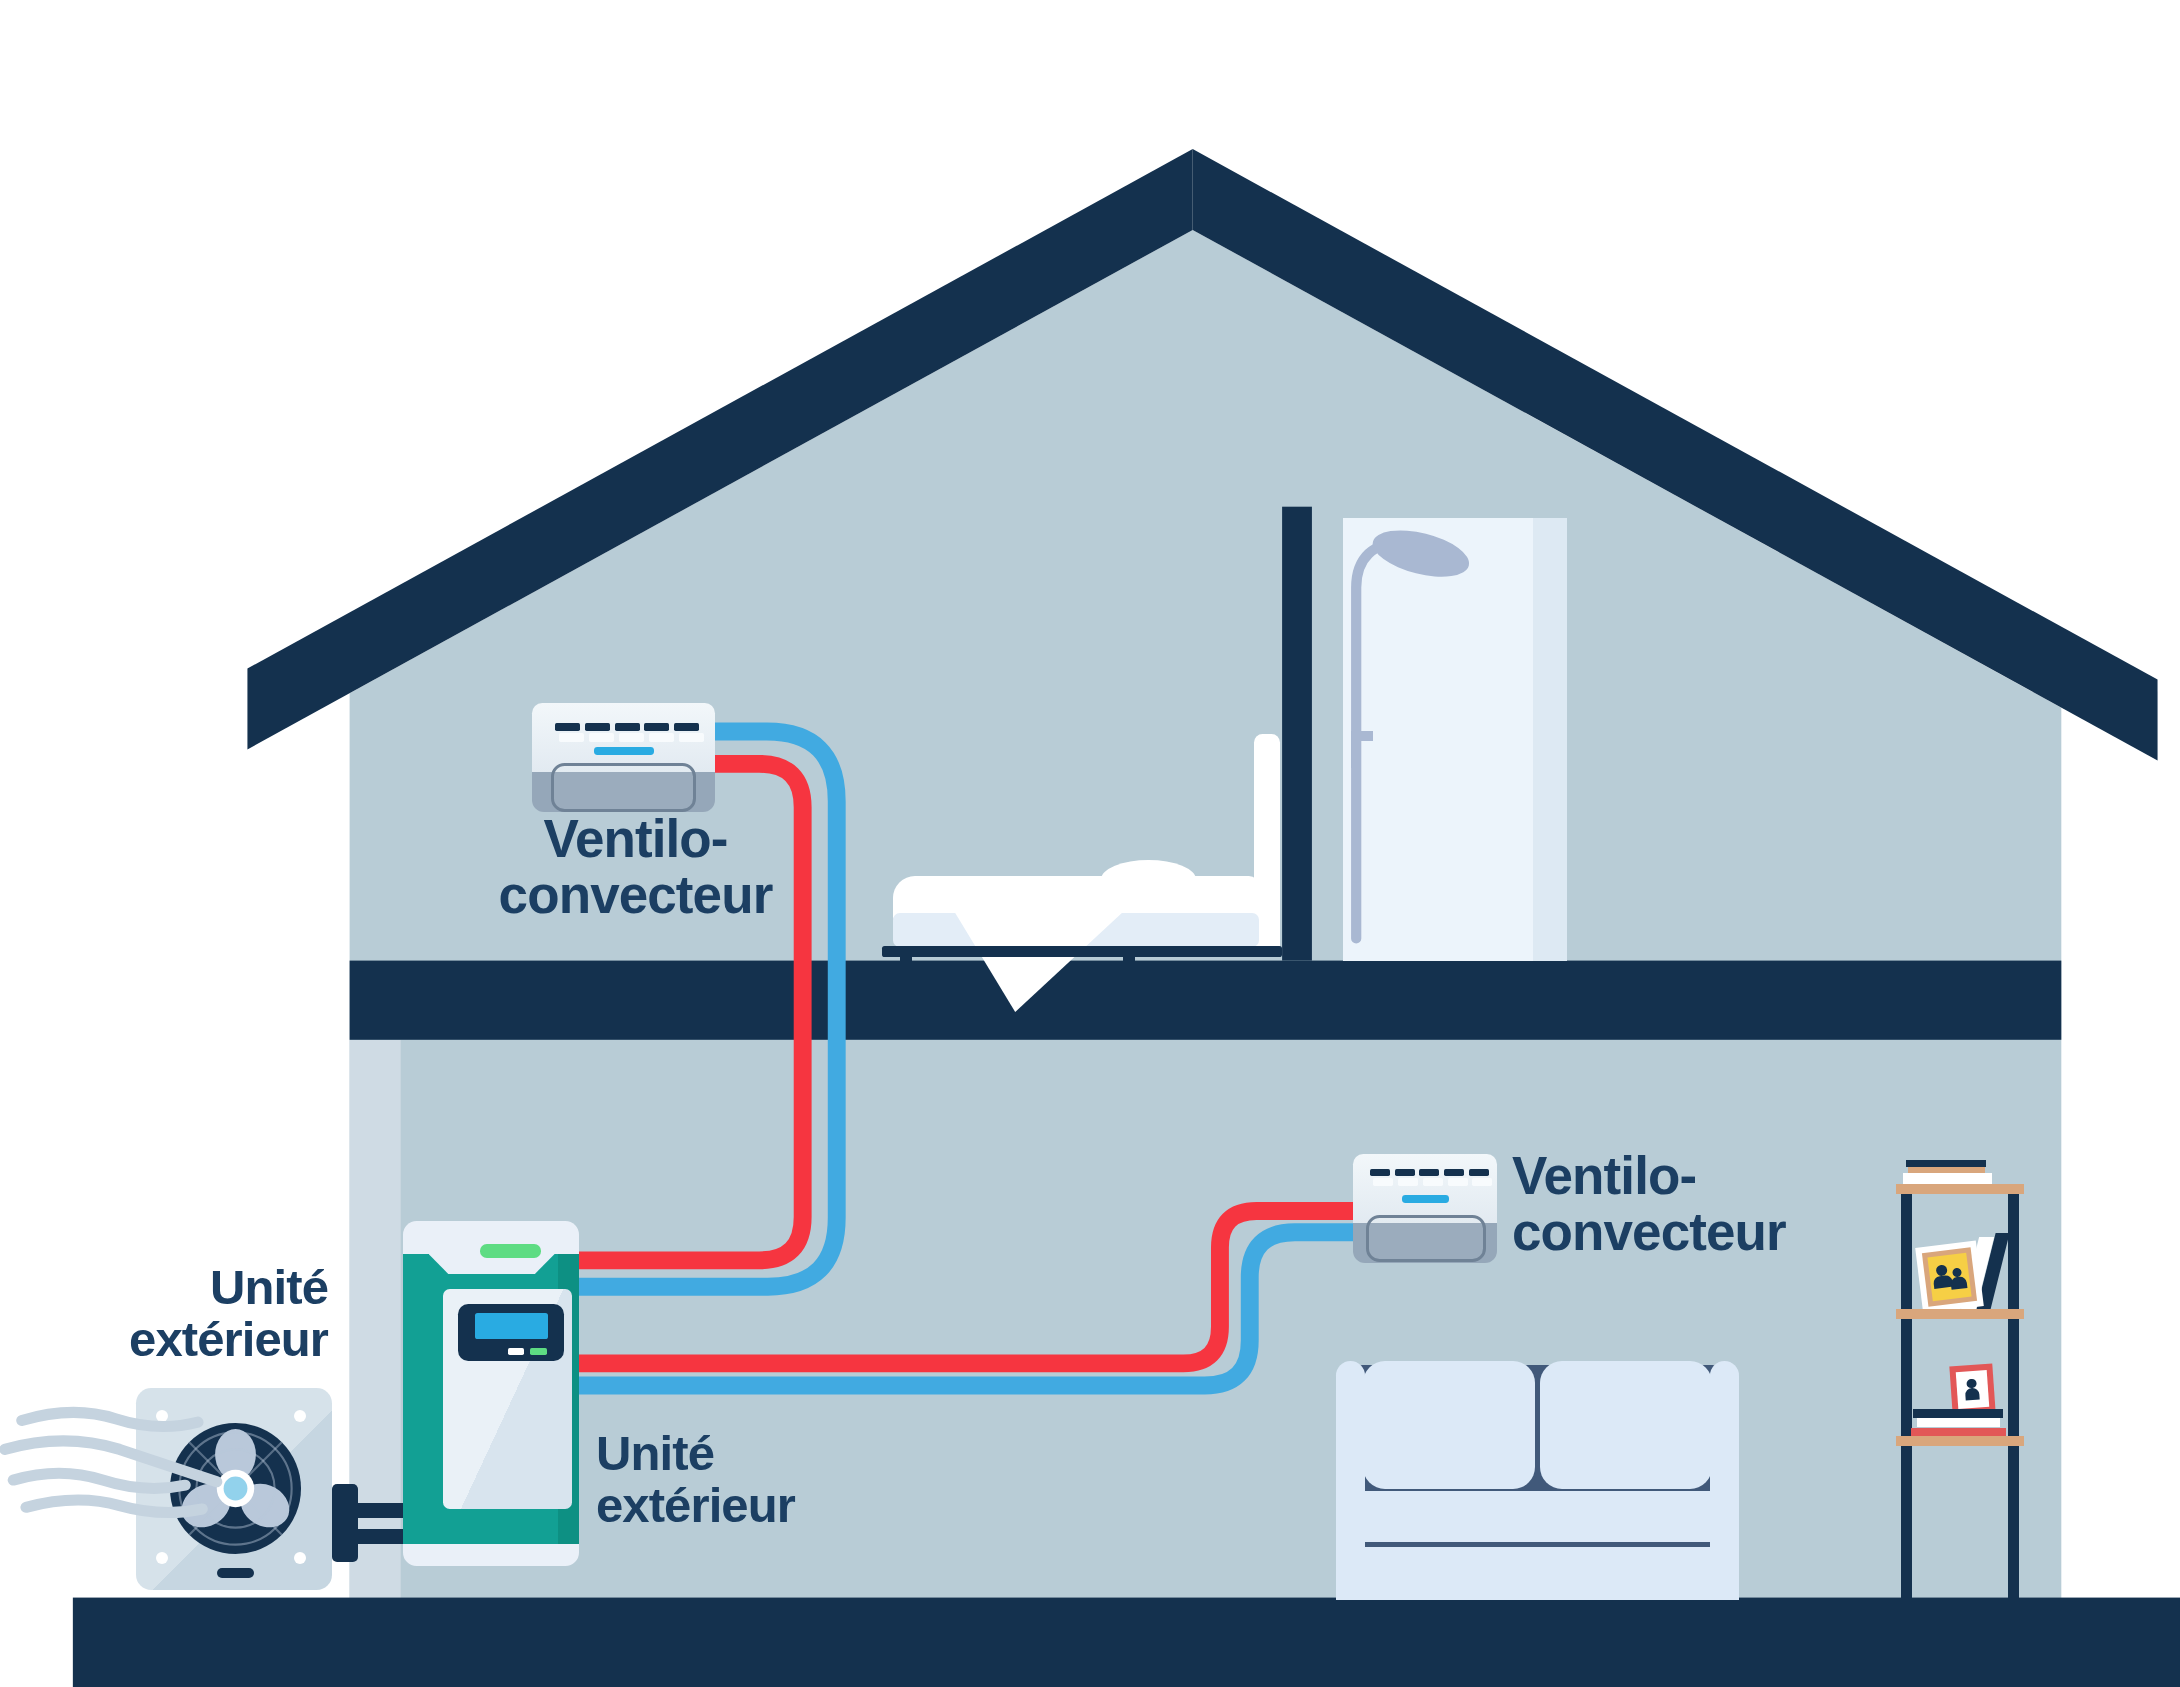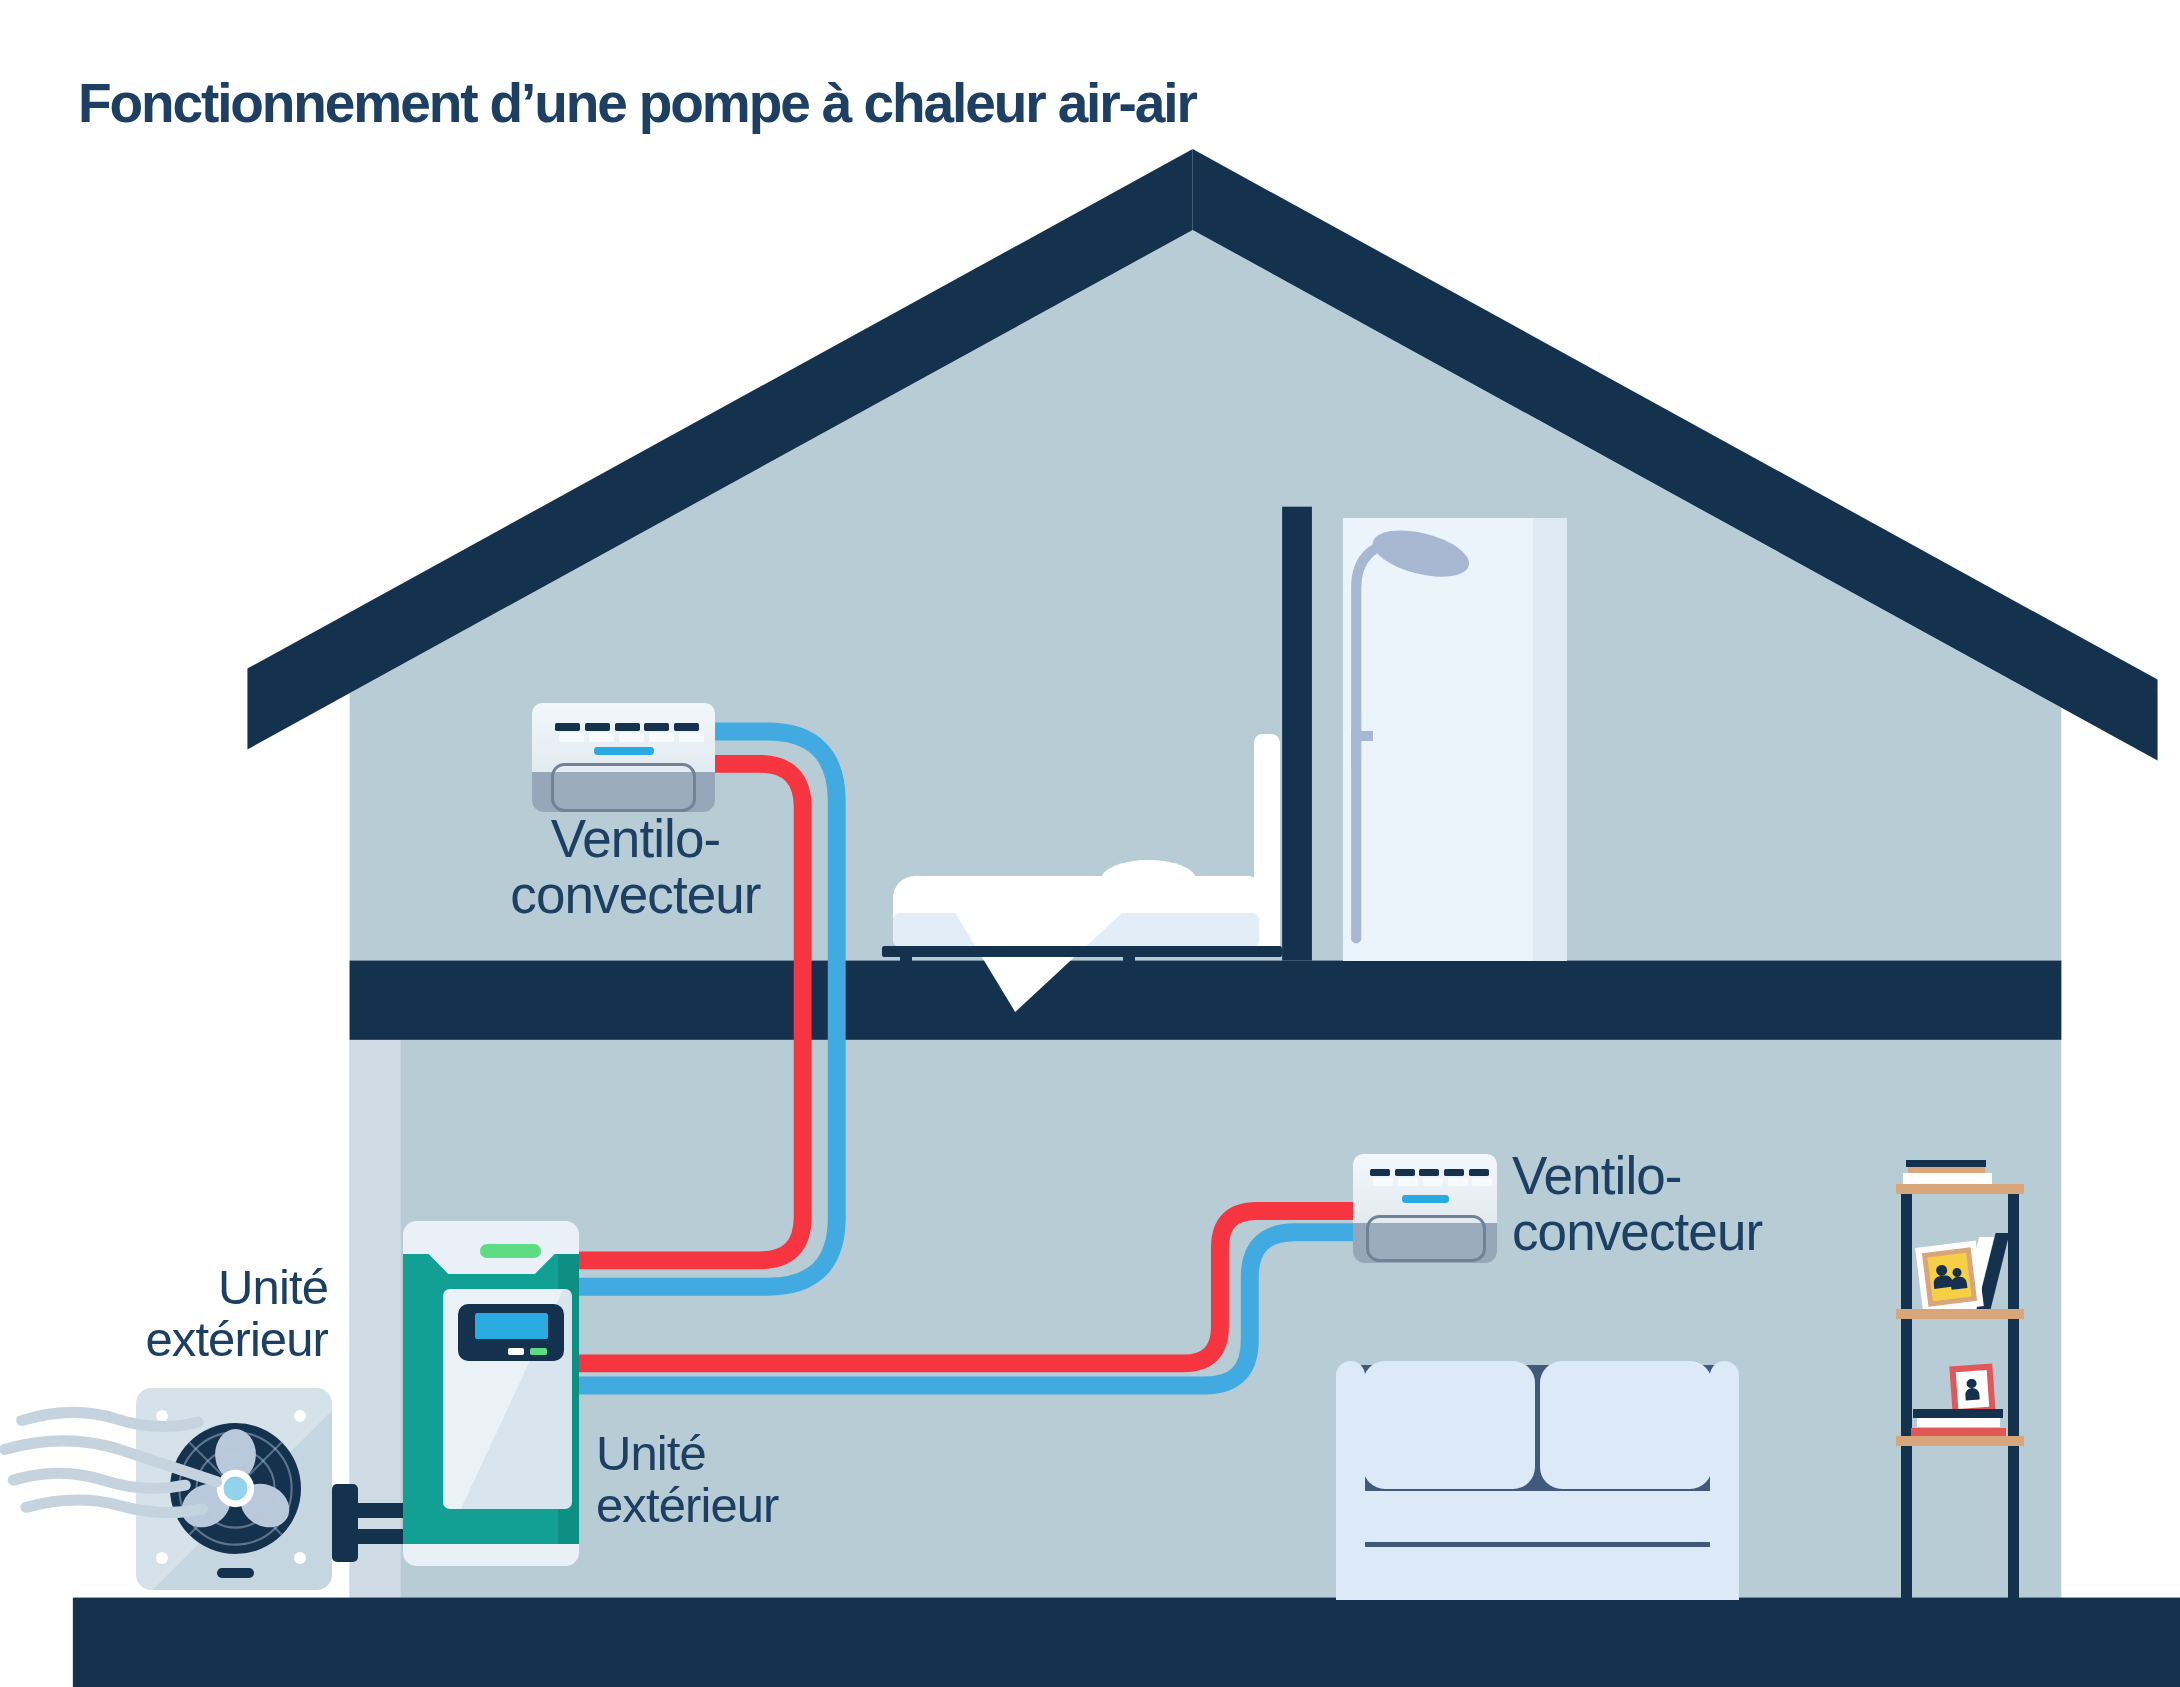--- a/index.html
+++ b/index.html
@@ -4,21 +4,21 @@
 <style>
   html,body{margin:0;padding:0;background:#fff;}
   .scene{position:relative;width:2181px;height:1687px;overflow:hidden;background:#fff;
          font-family:"Liberation Sans",sans-serif;}
   .abs{position:absolute;}
   svg.layer{position:absolute;left:0;top:0;width:2181px;height:1687px;}
 
   .page-title{position:absolute;left:78px;top:34px;font-size:55px;font-weight:bold;
     letter-spacing:-2.1px;color:var(--textnavy,#16395c);white-space:nowrap;}
 
-  .lbl{position:absolute;font-weight:normal;color:var(--textnavy,#1c3f63);line-height:1.06;
+  .lbl{position:absolute;font-weight:bold;color:var(--textnavy,#1c3f63);line-height:1.06;
        letter-spacing:-0.9px;white-space:nowrap;}
   .lbl-ventilo-upper{left:431px;top:811px;width:409px;text-align:center;font-size:53px;}
   .lbl-ventilo-lower{left:1512px;top:1148px;text-align:left;font-size:53px;}
   .lbl-outdoor{left:47px;top:1262px;width:281px;text-align:right;font-size:49px;}
   .lbl-indoor{left:596px;top:1428px;text-align:left;font-size:49px;}
 
   
   .bed-headboard{left:1254px;top:734px;width:25.6px;height:223px;background:#fff;border-radius:8.5px 8.5px 0 0;}
   .bed-pillow{left:1101px;top:860px;width:95px;height:39px;background:#fff;border-radius:50%;}
   .bed-blanket{left:893px;top:876px;width:366px;height:44px;background:#fff;border-radius:22px 10.2px 3.4px 3.4px;}
@@ -236,21 +236,20 @@
     <div class="od-stand"></div>
   </div>
 
   <svg class="layer" viewBox="0 0 2560 1981">
     <path d="M 25 1668 Q 85 1650 135 1666 Q 185 1682 232 1670" style="fill:none;stroke:var(--wind,#c5d3df);stroke-width:13;stroke-linecap:round"></path>
     <path d="M 5 1702 Q 75 1682 140 1702 Q 200 1722 254 1740" style="fill:none;stroke:var(--wind,#c5d3df);stroke-width:13;stroke-linecap:round"></path>
     <path d="M 15 1738 Q 70 1722 120 1738 Q 170 1754 217 1744" style="fill:none;stroke:var(--wind,#c5d3df);stroke-width:13;stroke-linecap:round"></path>
     <path d="M 30 1770 Q 90 1754 140 1768 Q 190 1782 237 1772" style="fill:none;stroke:var(--wind,#c5d3df);stroke-width:13;stroke-linecap:round"></path>
   </svg>
 
-  <h1 class="page-title">Fonctionnement d’une pompe à chaleur air-air</h1>
 
   <div class="lbl lbl-ventilo-upper">
     <div>Ventilo-</div>
     <div>convecteur</div>
   </div>
   <div class="lbl lbl-ventilo-lower">
     <div>Ventilo-</div>
     <div>convecteur</div>
   </div>
   <div class="lbl lbl-outdoor">

